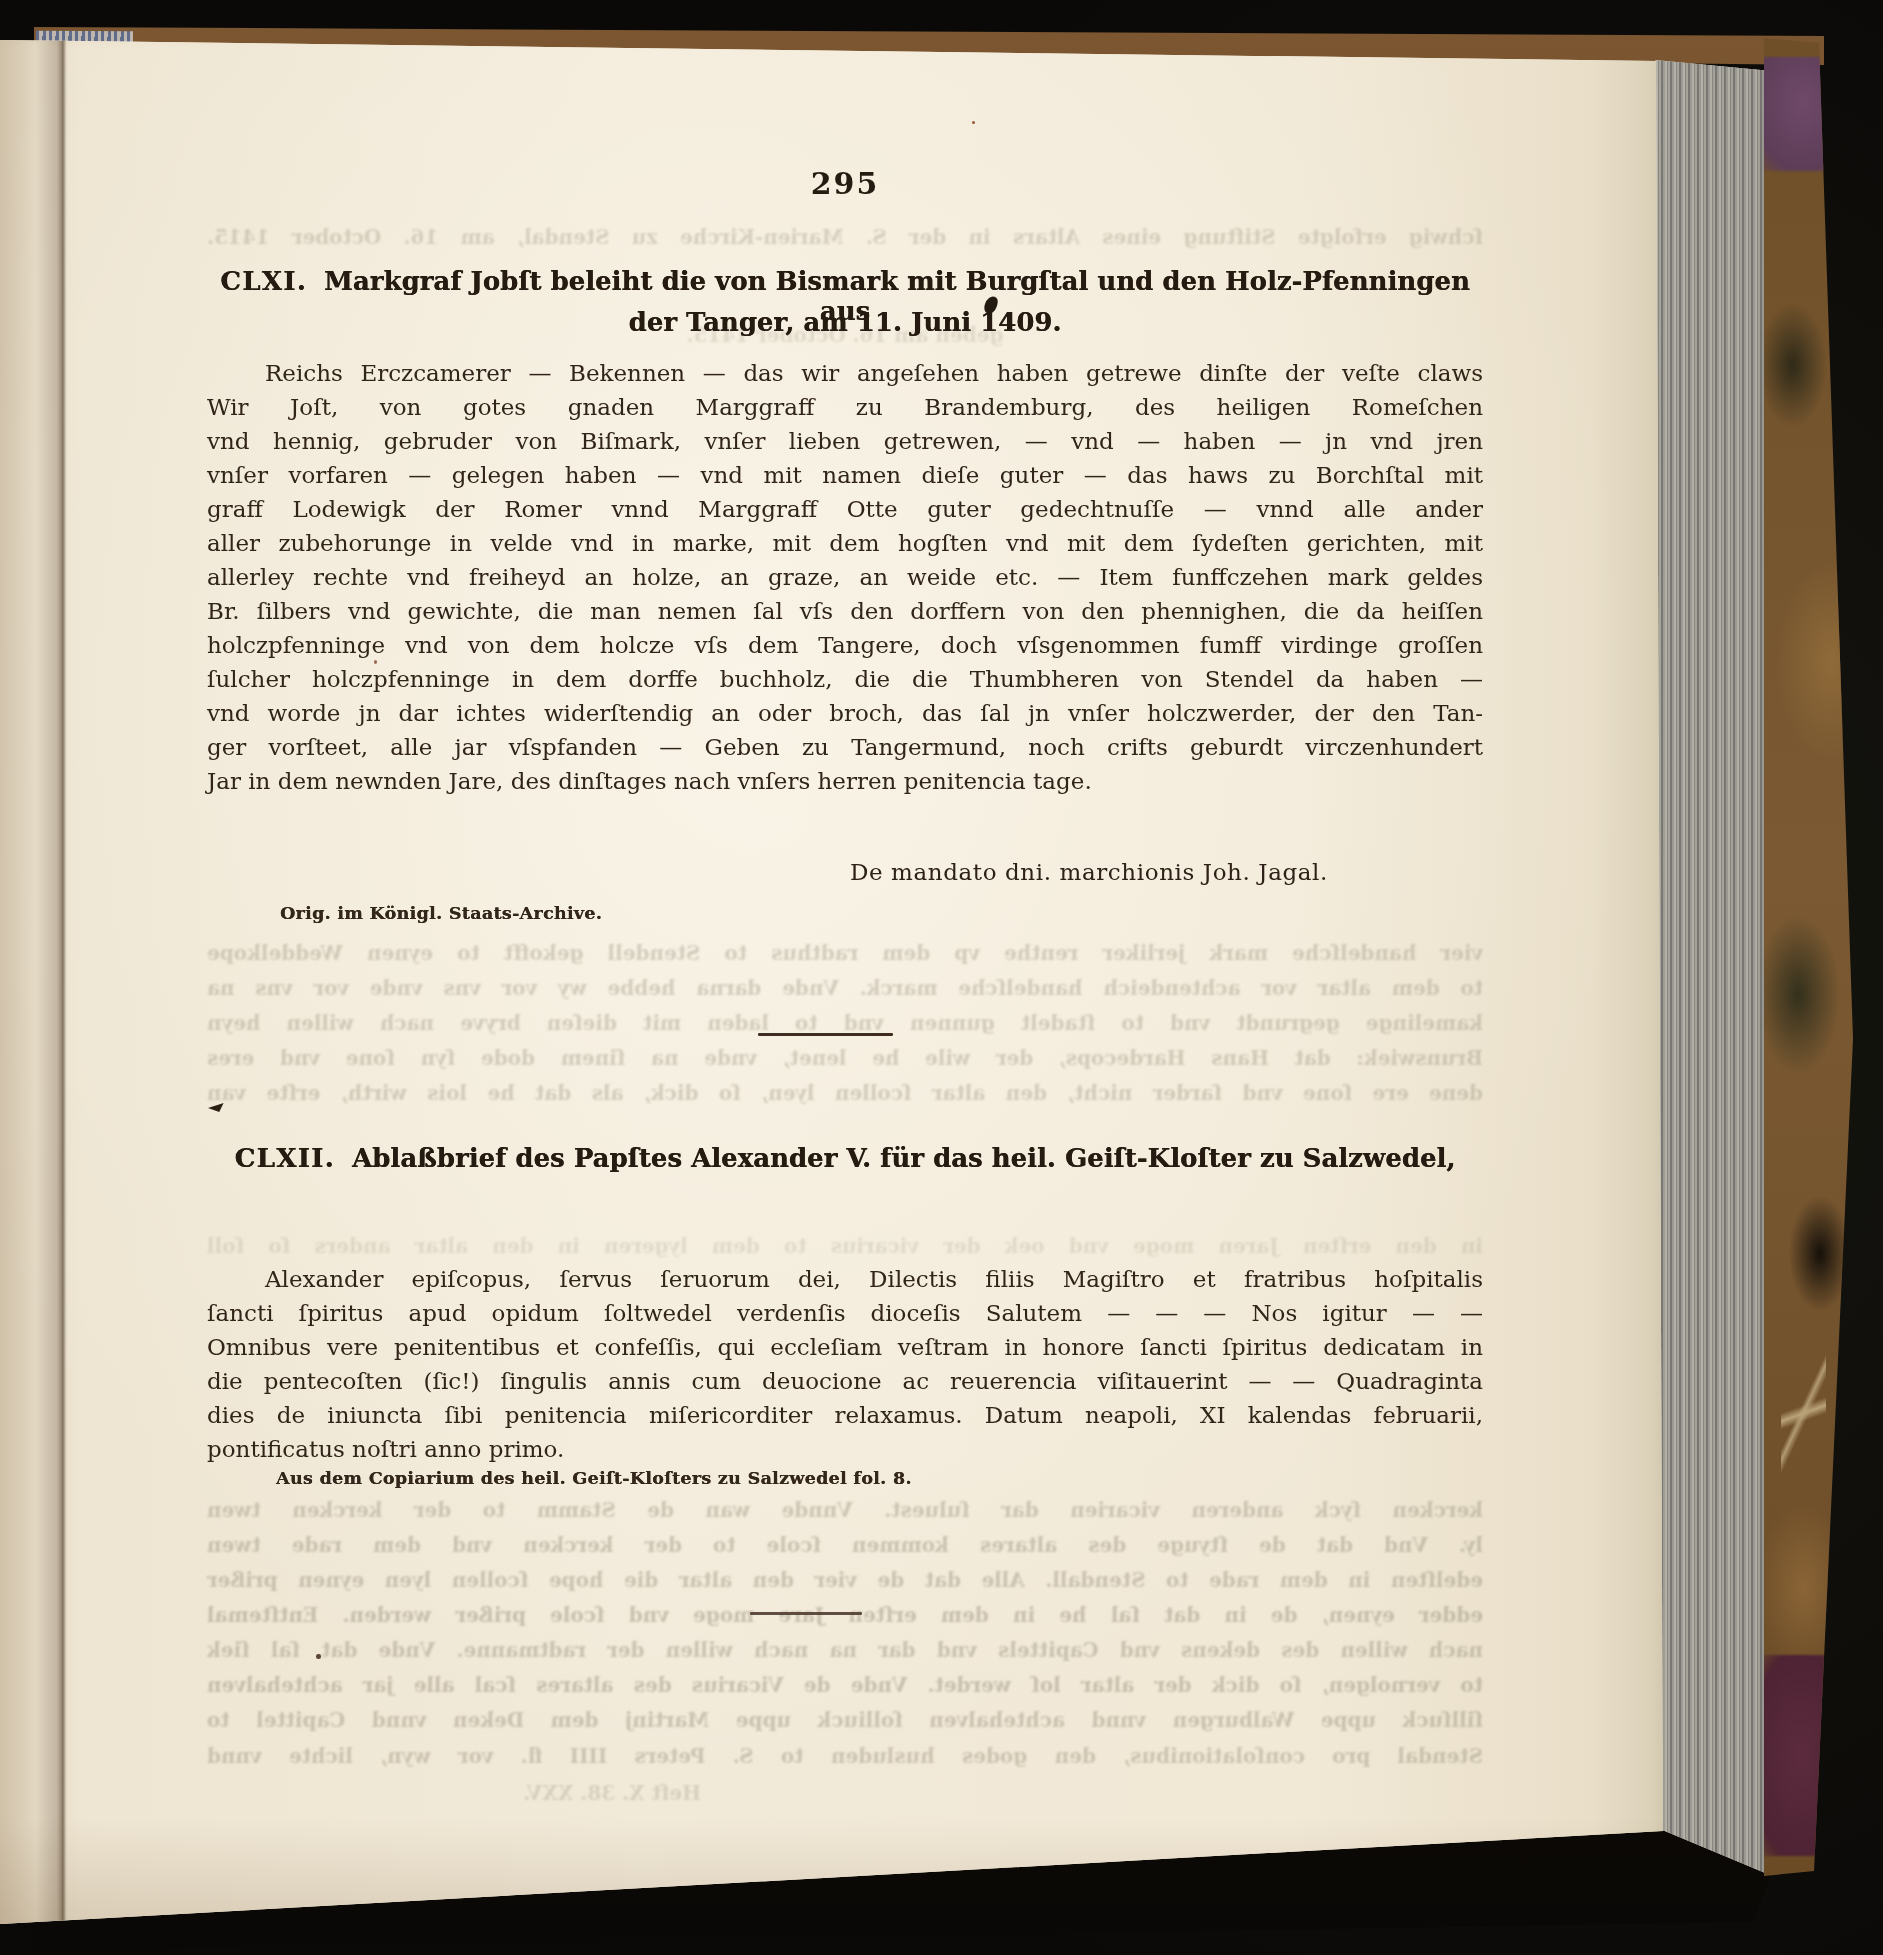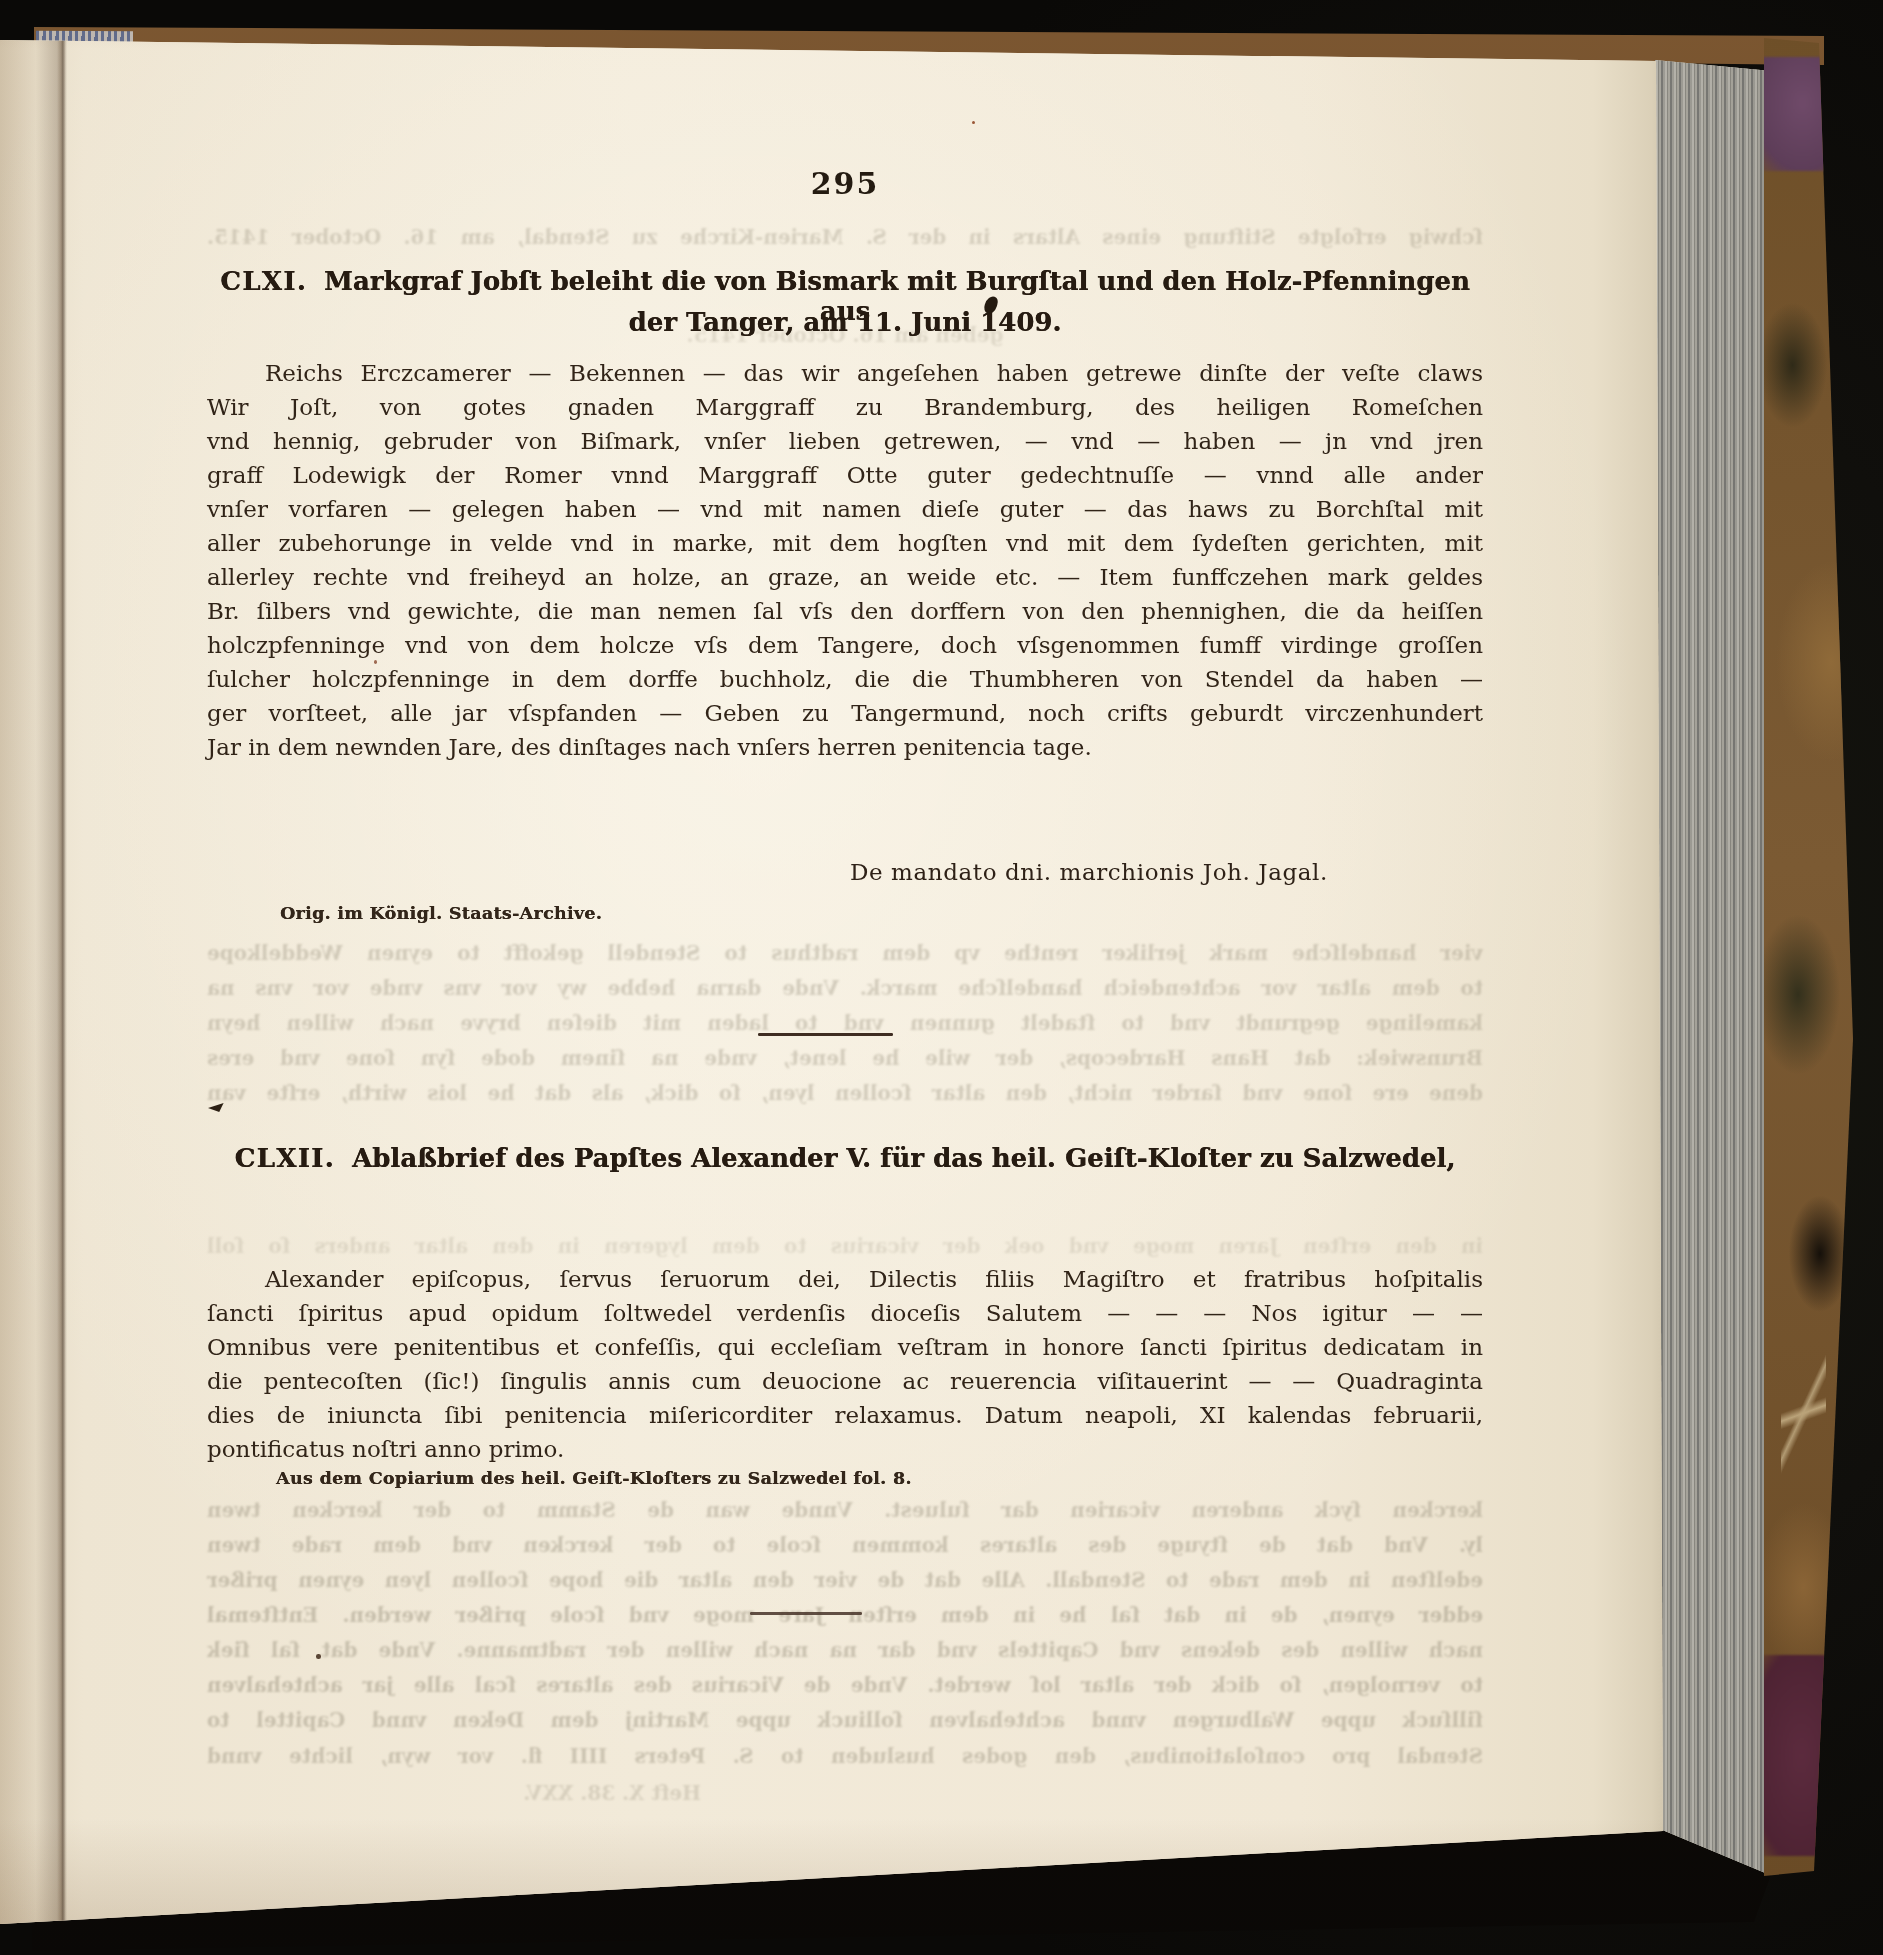--- a/index.html
+++ b/index.html
@@ -193,27 +193,28 @@
 
   <div class="h-line h1a">
     <span class="h-label">CLXI.</span><span>Markgraf Jobſt beleiht die von Bismark mit Burgſtal und den Holz-Pfenningen aus</span>
   </div>
   <div class="h-line h1b">der Tanger, am 11. Juni 1409.</div>
 
   <div class="par par1">
       <div class="ln">Reichs Erczcamerer — Bekennen — das wir angeſehen haben getrewe dinſte der veſte claws</div>
       <div class="ln">Wir Joſt, von gotes gnaden Marggraff zu Brandemburg, des heiligen Romeſchen</div>
       <div class="ln">vnd hennig, gebruder von Biſmark, vnſer lieben getrewen, — vnd — haben — jn vnd jren</div>
+      <div class="ln">vnſer vorfaren — gelegen haben — vnd mit namen dieſe guter — das haws zu Borchſtal mit</div>
       <div class="ln">graff Lodewigk der Romer vnnd Marggraff Otte guter gedechtnuſſe — vnnd alle ander</div>
-      <div class="ln">vnſer vorfaren — gelegen haben — vnd mit namen dieſe guter — das haws zu Borchſtal mit</div>
       <div class="ln">aller zubehorunge in velde vnd in marke, mit dem hogſten vnd mit dem ſydeſten gerichten, mit</div>
       <div class="ln">allerley rechte vnd freiheyd an holze, an graze, an weide etc. — Item funffczehen mark geldes</div>
       <div class="ln">Br. ſilbers vnd gewichte, die man nemen ſal vſs den dorffern von den phennighen, die da heiſſen</div>
       <div class="ln">holczpfenninge vnd von dem holcze vſs dem Tangere, doch vſsgenommen fumff virdinge groſſen</div>
       <div class="ln">ſulcher holczpfenninge in dem dorffe buchholz, die die Thumbheren von Stendel da haben —</div>
+      <div class="ln">vnd worde jn dar ichtes widerſtendig an oder broch, das ſal jn vnſer holczwerder, der den Tan-</div>
       <div class="ln">ger vorſteet, alle jar vſspfanden — Geben zu Tangermund, noch crifts geburdt virczenhundert</div>
       <div class="ln">Jar in dem newnden Jare, des dinſtages nach vnſers herren penitencia tage.</div>
     </div>
 
   <div class="mandate">De mandato dni. marchionis Joh. Jagal.</div>
 
   <div class="srcnote src1">Orig. im Königl. Staats-Archive.</div>
 
   <div class="divider"></div>
 

